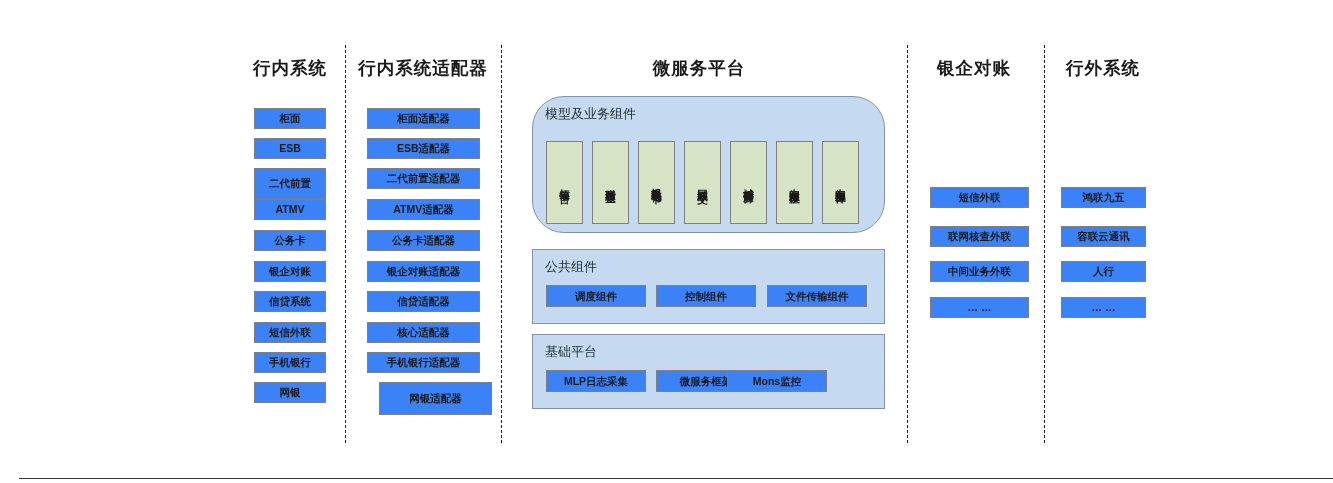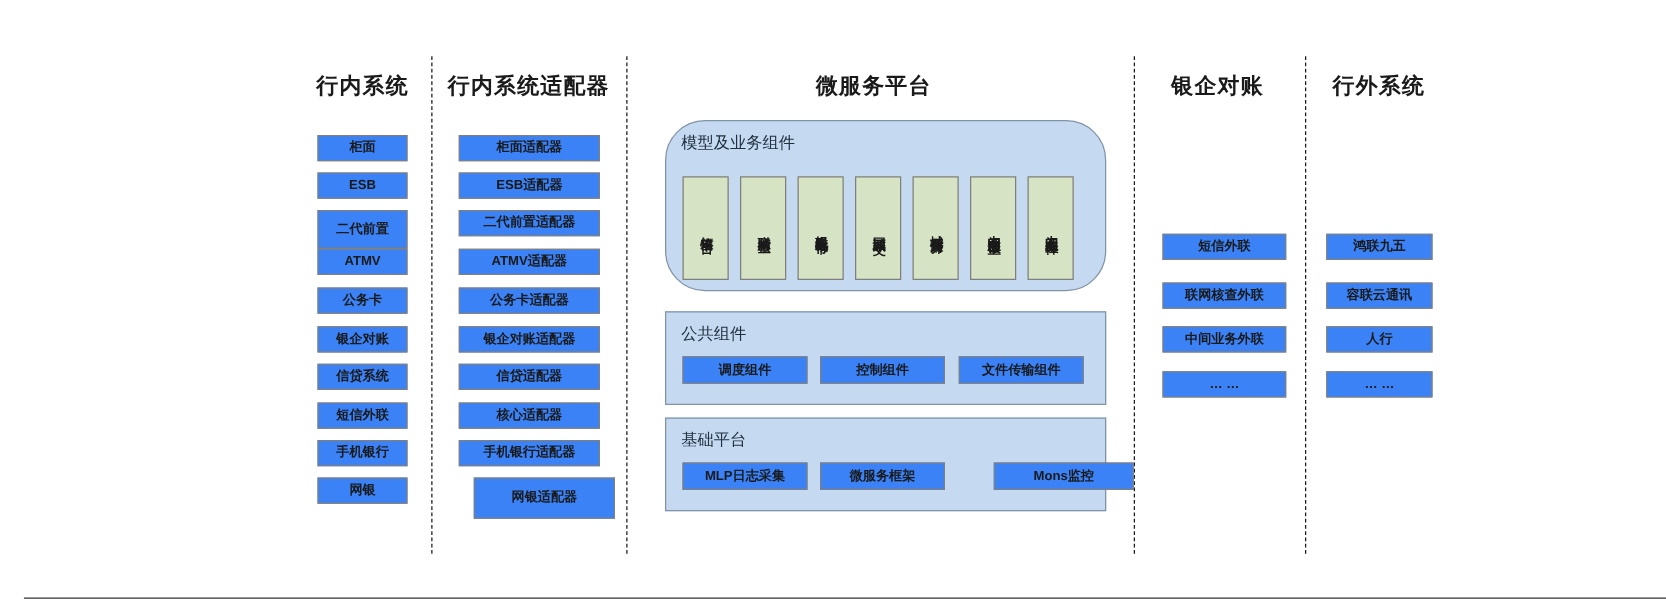--- a/index.html
+++ b/index.html
@@ -172,21 +172,21 @@
   </div>
   <div class="node bold" style="left:527px; top:285px; width:100px; height:22px;">调度组件</div>
   <div class="node bold" style="left:637px; top:285px; width:100px; height:22px;text-align:right;">控制组件</div>
   <div class="node bold" style="left:748px; top:285px; width:100px; height:22px;">文件传输组件</div>
 
   <div class="panel" style="left:513px; top:334px; width:353px; height:75px;">
     <div class="panel-label">基础平台</div>
   </div>
   <div class="node bold" style="left:527px; top:370px; width:100px; height:22px;">MLP日志采集</div>
   <div class="node bold" style="left:637px; top:370px; width:100px; height:22px;">微服务框架</div>
-  <div class="node bold" style="left:776px; top:370px; width:112px; height:22px;">Mons监控</div>
+  <div class="node bold" style="left:708px; top:370px; width:100px; height:22px;">Mons监控</div>
 
   <div class="node bold" style="left:911px; top:187px; width:99px; height:21px;">短信外联</div>
   <div class="node bold" style="left:911px; top:226px; width:99px; height:21px;">联网核查外联</div>
   <div class="node bold" style="left:911px; top:261px; width:99px; height:21px;">中间业务外联</div>
   <div class="node bold" style="left:911px; top:297px; width:99px; height:21px;">… …</div>
 
   <div class="node bold" style="left:1042px; top:187px; width:85px; height:21px;">鸿联九五</div>
   <div class="node bold" style="left:1042px; top:226px; width:85px; height:21px;">容联云通讯</div>
   <div class="node bold" style="left:1042px; top:261px; width:85px; height:21px;">人行</div>
   <div class="node bold" style="left:1042px; top:297px; width:85px; height:21px;">… …</div>

